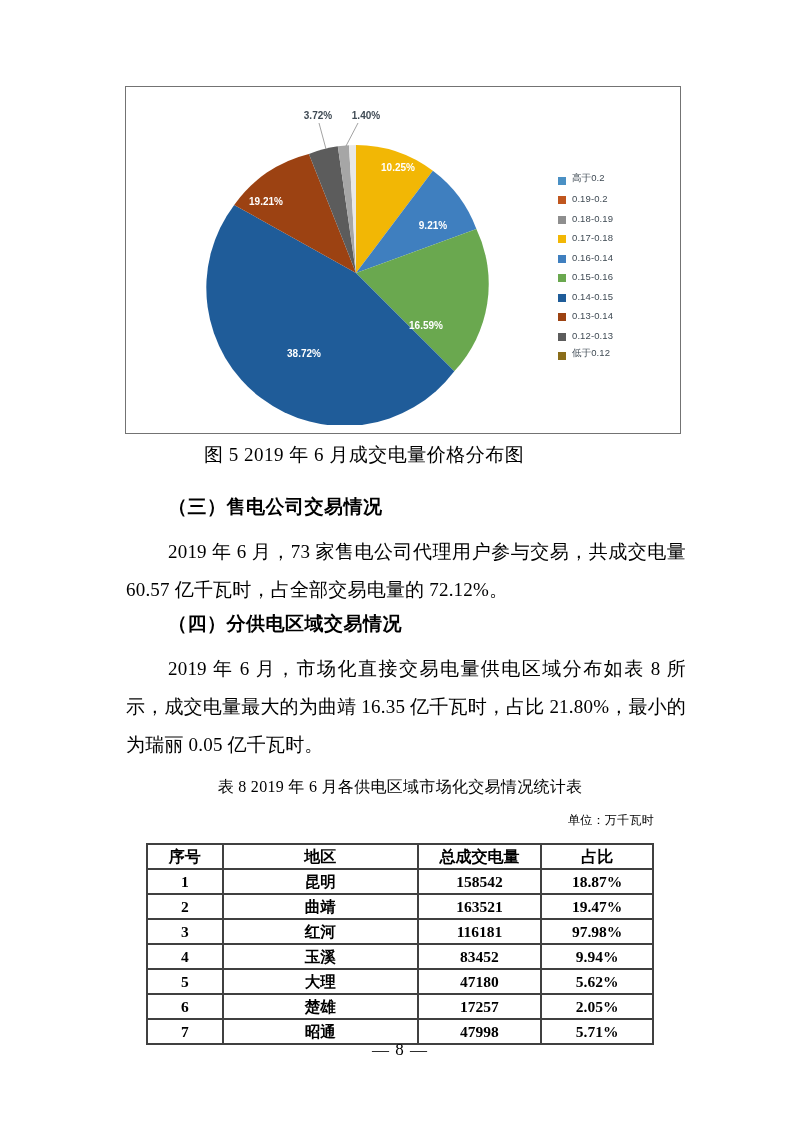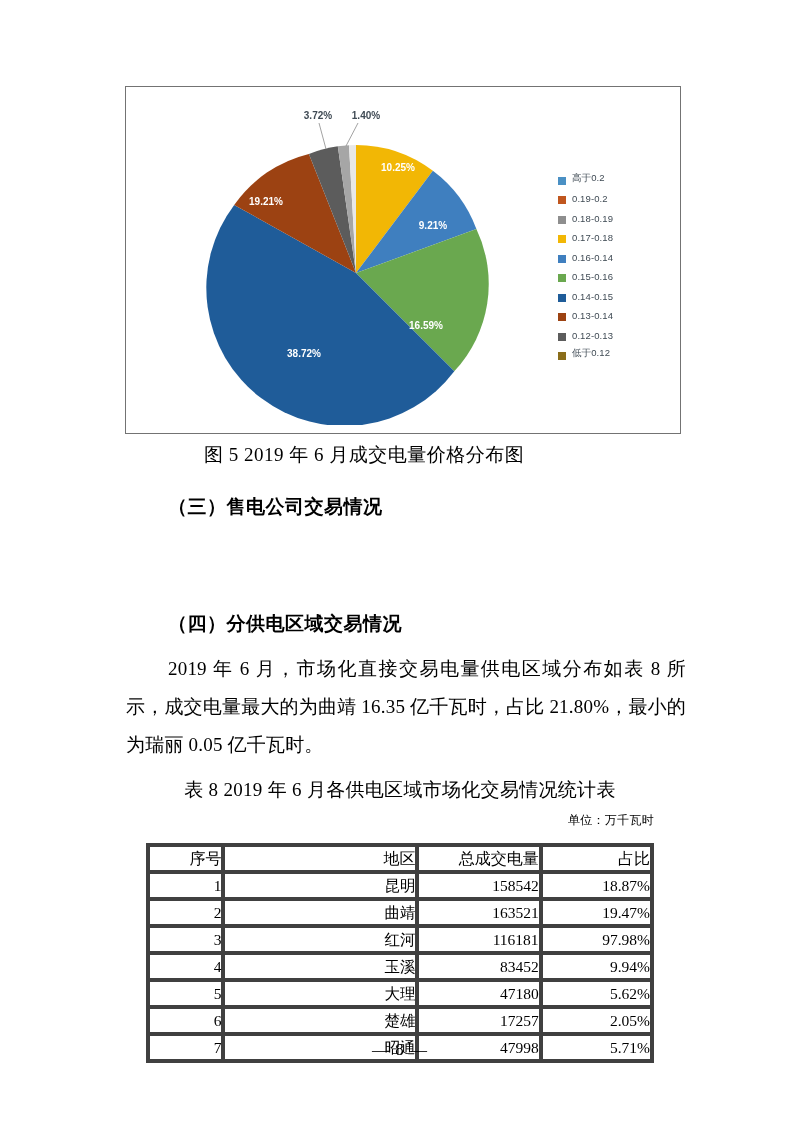--- a/index.html
+++ b/index.html
@@ -115,21 +115,21 @@
     display: inline-block;
     width: 42px;
   }
 
   .table-caption {
     position: absolute;
     left: 0;
     top: 777px;
     width: 800px;
     text-align: center;
-    font-size: 19px;
+    font-size: 16px;
     letter-spacing: 0.3px;
   }
   .unit-line {
     position: absolute;
     right: 146px;
     top: 812px;
     font-size: 12px;
     letter-spacing: 0.3px;
   }
 
@@ -137,25 +137,25 @@
   table.stat {
     position: absolute;
     left: 146px;
     top: 843px;
     width: 508px;
     border-collapse: collapse;
     font-size: 15.5px;
     font-family: "Liberation Serif", serif;
   }
   table.stat td, table.stat th {
-    border: 4px solid #404040;
+    border: 2px solid #404040;
     height: 23px;
-    text-align: right;
+    text-align: center;
     padding: 0;
-    font-weight: normal;
+    font-weight: bold;
     line-height: 23px;
   }
   table.stat thead th {
     font-family: "Liberation Serif", serif;
     font-size: 16px;
   }
   table.stat col.c-no { width: 76px; }
   table.stat col.c-area { width: 196px; }
   table.stat col.c-total { width: 124px; }
   table.stat col.c-pct { width: 112px; }
@@ -251,20 +251,21 @@
           <span class="legend-swatch" style="background:#8a6d1a"></span>
           <span class="legend-label">低于0.12</span>
         </div>
       </div>
     </div>
   </div>
 
   <div class="fig-caption">图 5    2019 年 6 月成交电量价格分布图</div>
 
   <div class="heading" style="top:494px;">（三）售电公司交易情况</div>
+  <div class="para" style="top:533px;"><span class="indent"></span><span>2019 年 6 月，73 家售电公司代理用户参与交易，共成交电量 60.57 亿千瓦时，占全部交易电量的 72.12%。</span></div>
 
   <div class="heading" style="top:611px;">（四）分供电区域交易情况</div>
   <div class="para" style="top:650px;"><span class="indent"></span><span>2019 年 6 月，市场化直接交易电量供电区域分布如表 8 所示，成交电量最大的为曲靖 16.35 亿千瓦时，占比 21.80%，最小的为瑞丽 0.05 亿千瓦时。</span></div>
 
   <div class="table-caption">表 8    2019 年 6 月各供电区域市场化交易情况统计表</div>
   <div class="unit-line">单位：万千瓦时</div>
 
   <table class="stat">
     <colgroup>
       <col class="c-no">

